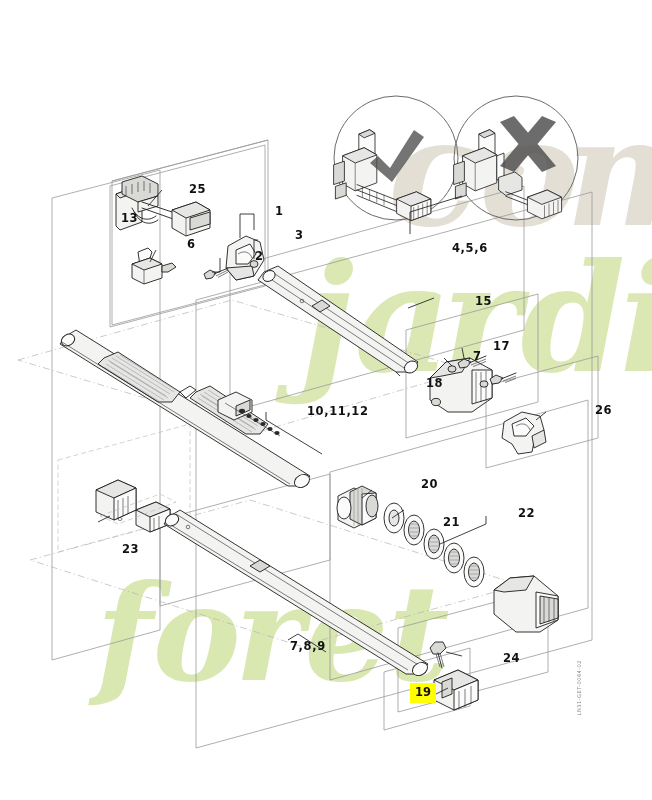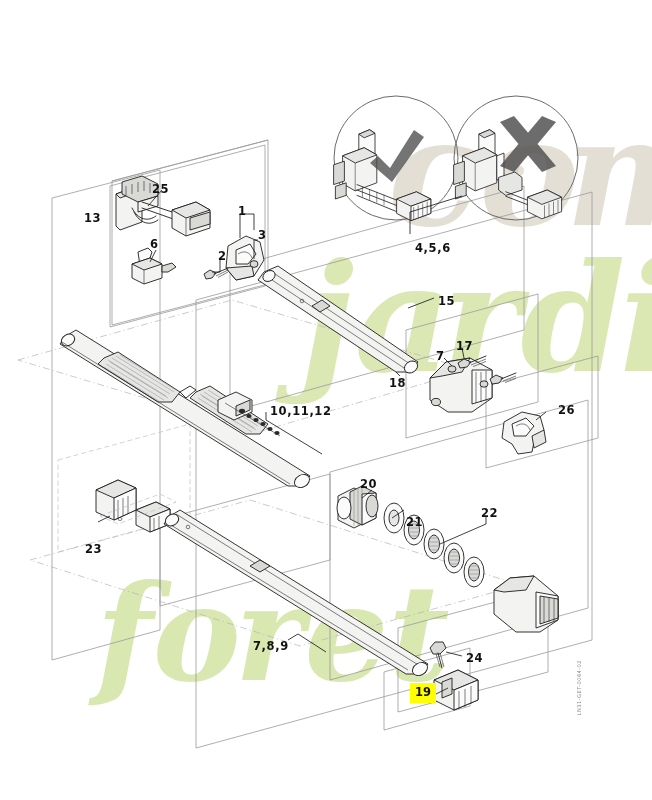--- a/index.html
+++ b/index.html
@@ -22,21 +22,21 @@
   .pf{fill:#f3f3f2;stroke:#1d1d1d;stroke-width:.9;stroke-linejoin:round;}
   .pf2{fill:#e6e6e4;stroke:#1d1d1d;stroke-width:.9;stroke-linejoin:round;}
   .pf3{fill:#d9d9d6;stroke:#1d1d1d;stroke-width:.9;stroke-linejoin:round;}
   .pfw{fill:#fbfbfb;stroke:#1d1d1d;stroke-width:.9;stroke-linejoin:round;}
   .lead{fill:none;stroke:#1d1d1d;stroke-width:.85;}
   .circ{fill:none;stroke:#6a6a6a;stroke-width:1;}
   .mark{fill:#4d4d4d;}
 
   
   .lbl{position:absolute;font-family:"DejaVu Sans",sans-serif;font-weight:700;
-       font-size:11.5px;color:#111;letter-spacing:.6px;white-space:nowrap;line-height:1;}
+       font-size:11.5px;color:#111;letter-spacing:.6px;white-space:nowrap;line-height:1;padding-left:37px;}
   .hl{position:absolute;background:#ffff00;color:#111;font-family:"DejaVu Sans",sans-serif;
       font-weight:700;font-size:11.5px;display:flex;align-items:center;justify-content:center;
       line-height:1;}
   .code{position:absolute;font-family:"DejaVu Sans",sans-serif;font-size:5.2px;color:#8a8a8a;
         letter-spacing:.4px;writing-mode:vertical-rl;transform:rotate(180deg);white-space:nowrap;}
 </style>
 </head>
 <body>
 
 <div id="stage">
@@ -368,21 +368,21 @@
   <div class="lbl" style="left:238px;top:206px;">1</div>
   <div class="lbl" style="left:218px;top:251px;">2</div>
   <div class="lbl" style="left:258px;top:230px;">3</div>
   <div class="lbl" style="left:415px;top:243px;">4,5,6</div>
   <div class="lbl" style="left:438px;top:296px;">15</div>
   <div class="lbl" style="left:436px;top:351px;">7</div>
   <div class="lbl" style="left:456px;top:341px;">17</div>
   <div class="lbl" style="left:389px;top:378px;">18</div>
   <div class="lbl" style="left:548px;top:405px;margin-left:10px;">26</div>
   <div class="lbl" style="left:270px;top:406px;">10,11,12</div>
-  <div class="lbl" style="left:360px;top:479px;text-align:center;">20</div>
+  <div class="lbl" style="left:384px;top:479px;text-align:center;">20</div>
   <div class="lbl" style="left:406px;top:517px;">21</div>
   <div class="lbl" style="left:481px;top:508px;">22</div>
   <div class="lbl" style="left:85px;top:544px;">23</div>
   <div class="lbl" style="left:253px;top:641px;">7,8,9</div>
   <div class="lbl" style="left:466px;top:653px;">24</div>
 
   <div class="hl" style="left:410px;top:683px;width:26px;height:20px;">19</div>
 
   <div class="code" style="left:576px;top:660px;">LN31-GET-0064-02</div>
 

